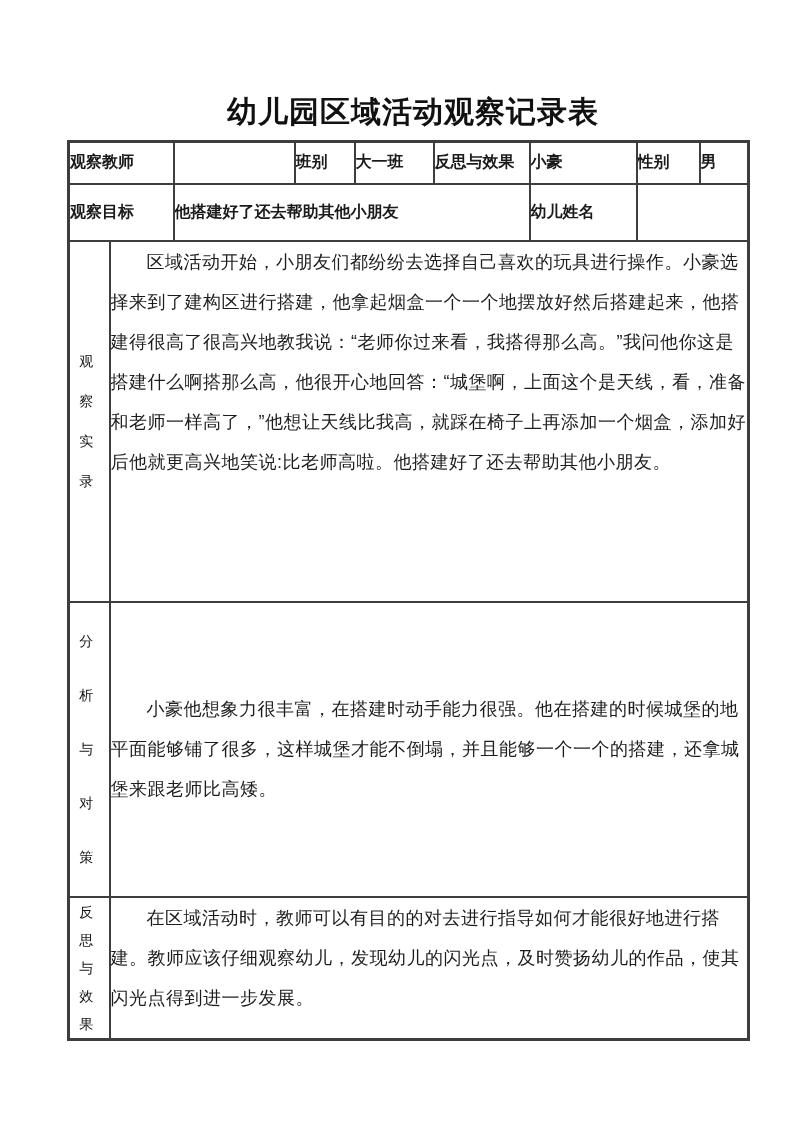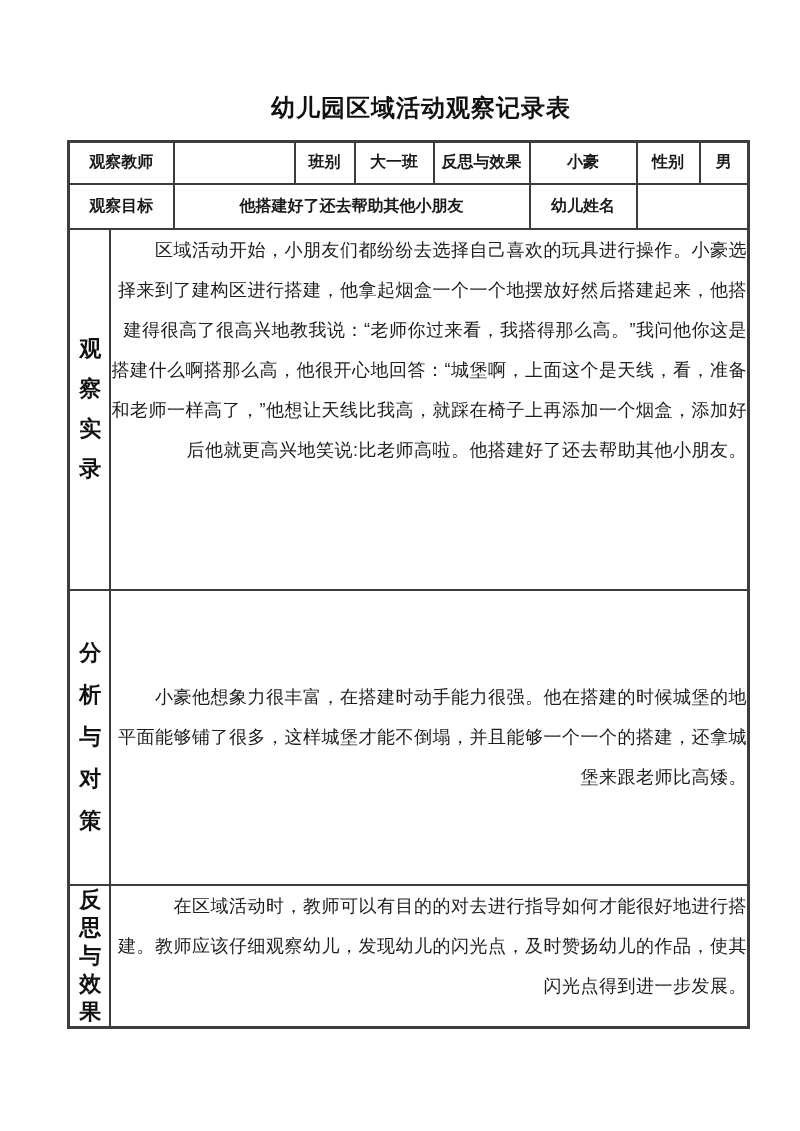--- a/index.html
+++ b/index.html
@@ -8,24 +8,24 @@
     width: 800px;
     height: 1131px;
     background: #ffffff;
     font-family: "Liberation Sans", sans-serif;
     color: #1a1a1a;
     overflow: hidden;
   }
   .doc-title {
     position: absolute;
     top: 92px;
-    left: 81px;
+    left: 73px;
     width: 680px;
     text-align: center;
-    font-size: 24px;
+    font-size: 30px;
     font-weight: bold;
     letter-spacing: 1px;
     color: #111;
   }
   table.record-table {
     position: absolute;
     top: 140px;
     left: 67px;
     width: 680px;
     border-collapse: collapse;
@@ -33,57 +33,56 @@
     border: 3px solid #3d3d3d;
   }
   table.record-table td {
     border: 2px solid #3d3d3d;
     padding: 0;
     overflow: hidden;
   }
   .hdr td {
     font-size: 16px;
     font-weight: bold;
-    text-align: center;
     vertical-align: middle;
   }
   tr.hdr-row1 { height: 42px; }
-  tr.hdr-row2 { height: 45px; }
+  tr.hdr-row2 { height: 57px; }
   tr.sec-row0 { height: 361px; }
   tr.sec-row1 { height: 295px; }
   tr.sec-row2 { height: 143px; }
   .vlabel-cell {
     vertical-align: middle;
     text-align: center;
   }
   .vlabel {
     width: 20px;
     margin: 0 auto;
     word-break: break-all;
-    font-size: 22px;
-    font-weight: bold;
+    font-size: 14px;
+    font-weight: normal;
     text-align: left;
     color: #111;
   }
   .vl-0 { line-height: 40px; }
-  .vl-1 { line-height: 42px; }
+  .vl-1 { line-height: 54px; }
   .vl-2 { line-height: 28px; }
   .content-cell {
     vertical-align: top;
     padding: 2px 10px 0 12px;
   }
   .content-cell.v-middle { vertical-align: middle; }
   .content-cell p {
     margin: 0;
     font-size: 18px;
     line-height: 40px;
     letter-spacing: 0.5px;
     text-indent: 2em;
     color: #1c1c1c;
-    text-align: right;
+    text-align: left;
   }
 </style>
 </head>
 <body>
 
 <div class="page">
 
   <div class="doc-title">幼儿园区域活动观察记录表</div>
 
   <table class="record-table">

